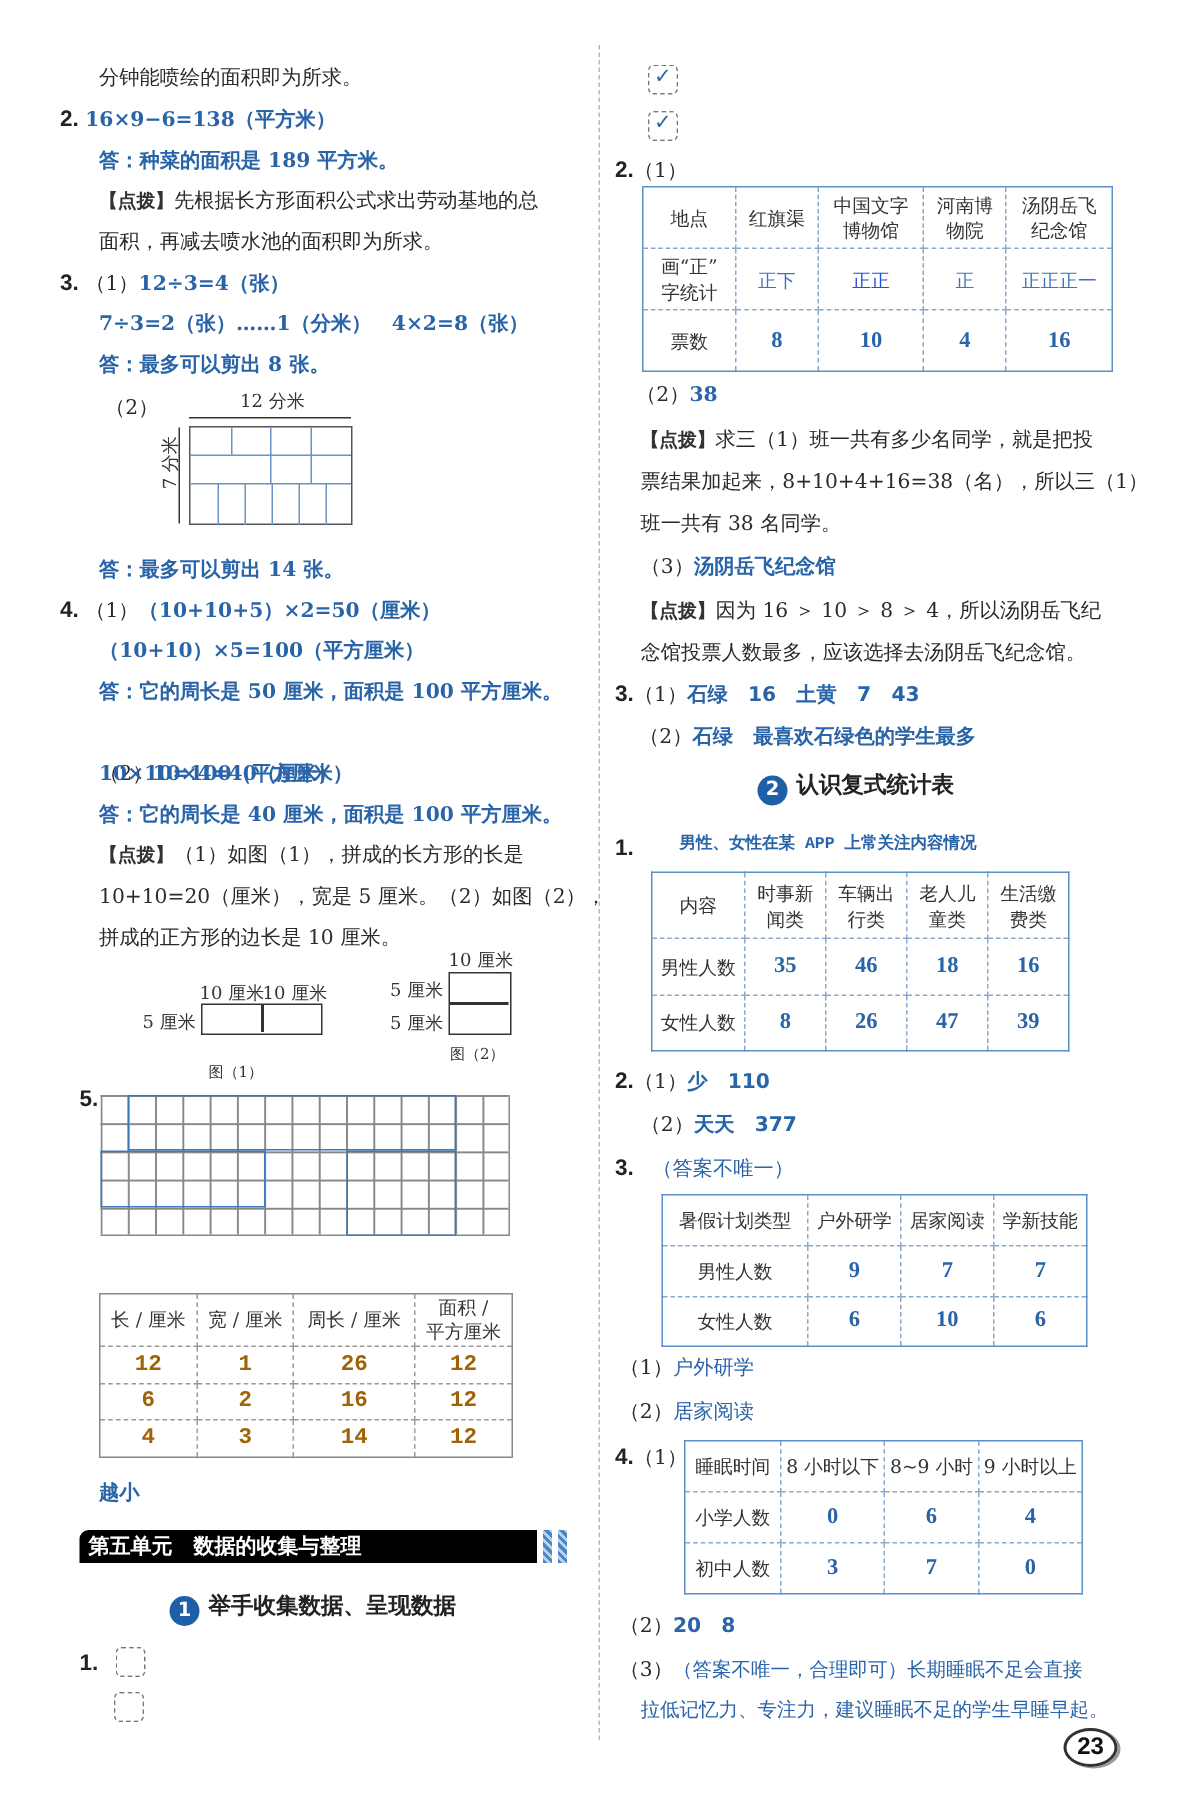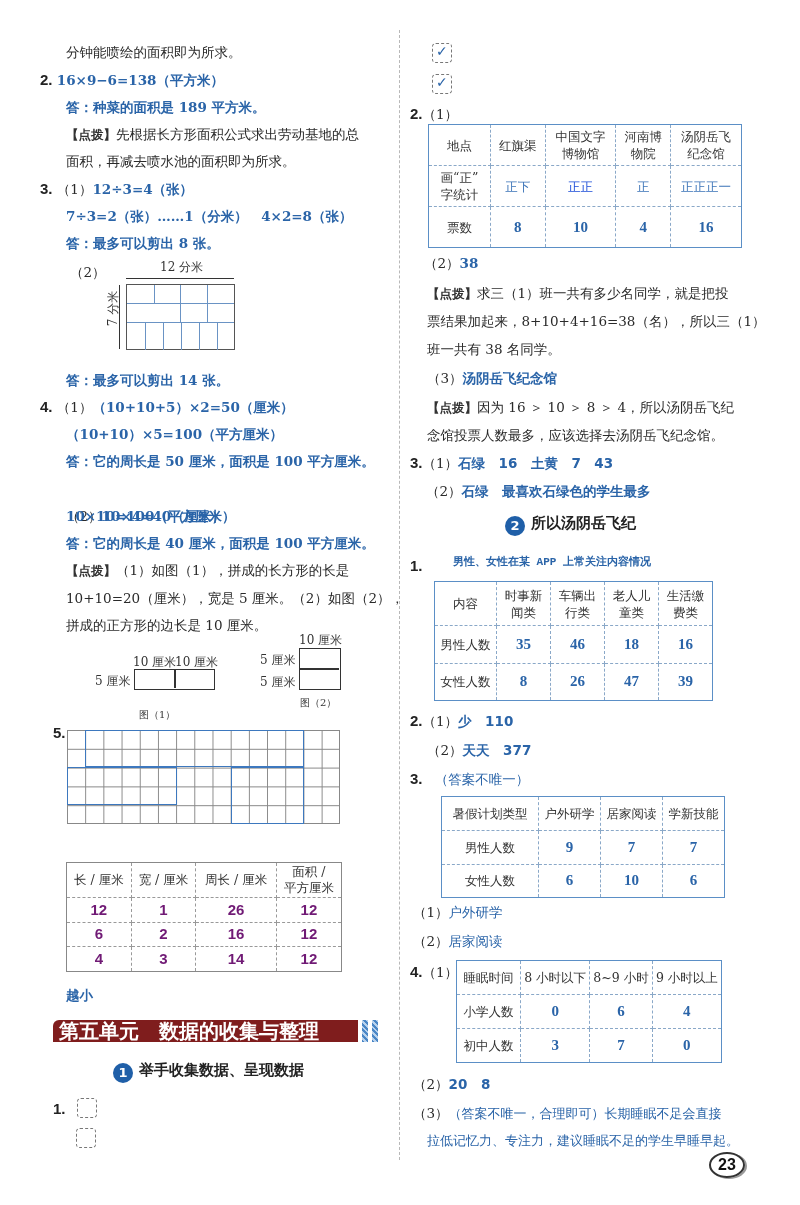--- a/index.html
+++ b/index.html
@@ -13,26 +13,26 @@
   .line { position: absolute; white-space: nowrap; line-height: 20px; }
   .tip-tag { font-family: "DejaVu Sans", sans-serif; font-weight: bold; font-size: 12.5px; color: #333; }
   .divider { position: absolute; left: 399px; top: 30px; width: 0; height: 1130px; border-left: 1px dashed #b8b8b8; }
 
   
   table.t { position: absolute; border-collapse: collapse; border: 1.5px solid #5b8fc6; }
   table.t td { border: 1px dashed #8aa8c8; text-align: center; vertical-align: middle; font-size: 12.5px; color: #333; line-height: 17px; padding: 0 2px; }
   table.t td.v { color: #2a64a8; font-weight: bold; font-size: 15px; font-family: "Liberation Serif", serif; }
   table.t2 { position: absolute; border-collapse: collapse; border: 1.5px solid #888; }
   table.t2 td { border: 1px dashed #999; text-align: center; vertical-align: middle; font-size: 12.5px; color: #333; line-height: 16px; }
-  table.t2 td.v { color: #701a75; font-weight: bold; font-size: 15px; font-family: Liberation Sans, sans-serif; }
+  table.t2 td.v { color: #a16207; font-weight: bold; font-size: 15px; font-family: Liberation Mono, monospace; }
 
   .checkbox { position: absolute; width: 20px; height: 20px; border: 1.5px dashed #777; border-radius: 4px; }
   .checkbox .ck { position: absolute; left: 3px; top: -1px; font-size: 14px; color: #2a64a8; font-family: "DejaVu Sans", sans-serif; }
 
-  .unit-bar { position: absolute; left: 53px; top: 1020px; width: 305px; height: 22px; background: #7f1d1d; border-radius: 6px 0 0 0; color: #fff; font-family: "DejaVu Sans", sans-serif; font-weight: bold; font-size: 20px; line-height: 22px; padding-left: 6px; }
+  .unit-bar { position: absolute; left: 53px; top: 1020px; width: 305px; height: 22px; background: #000000; border-radius: 6px 0 0 0; color: #fff; font-family: "DejaVu Sans", sans-serif; font-weight: bold; font-size: 14px; line-height: 22px; padding-left: 6px; }
   .unit-stripes { position: absolute; top: 1020px; height: 22px; width: 6px; background: repeating-linear-gradient(45deg, #4a86c6 0 2px, #b9d2ec 2px 4px); }
 
   .sec-title { position: absolute; font-family: "DejaVu Sans", sans-serif; font-weight: bold; font-size: 15px; color: #222; white-space: nowrap; }
   .circ-num { display: inline-block; width: 20px; height: 20px; border-radius: 50%; background: #1f5fa8; color: #fff; text-align: center; line-height: 20px; font-size: 13px; margin-right: 6px; vertical-align: -2px; }
 
   .page-num { position: absolute; left: 709px; top: 1152px; width: 36px; height: 26px; border: 2px solid #333; border-radius: 50%; text-align: center; line-height: 22px; font-family: "Liberation Sans", sans-serif; font-weight: bold; font-size: 16px; color: #111; box-shadow: 2px 1px 0 #999; }
 
   
   .gridpaper { position: absolute; left: 67px; top: 730px; width: 273px; height: 94px;
      background-image: linear-gradient(#888 1px, transparent 1px), linear-gradient(90deg, #888 1px, transparent 1px);
@@ -238,21 +238,21 @@
 <div class="line" style="left:427px;top:425px;">念馆投票人数最多，应该选择去汤阴岳飞纪念馆。</div>
 
 <div class="line" style="left:410px;top:453px;">
   <span class="qnum">3.</span><span>（1）</span><span class="blue b sans">石绿　16　土黄　7　43</span>
 </div>
 <div class="line" style="left:426px;top:481px;">
   <span>（2）</span><span class="blue b sans">石绿　最喜欢石绿色的学生最多</span>
 </div>
 
 <div class="sec-title" style="left:505px;top:514px;">
-  <span class="circ-num">2</span><span>所以汤阴岳飞纪</span>
+  <span class="circ-num">2</span><span>认识复式统计表</span>
 </div>
 
 <div class="abs qnum" style="left:410px;top:557px;">1.</div>
 <div class="abs blue b sans" style="left:453px;top:554px;font-size:11px;font-family:Liberation Mono, monospace;">男性、女性在某 APP 上常关注内容情况</div>
 
 <table class="t" style="left:434px;top:581px;width:279px;height:120px;">
   <tbody>
       <tr style="height:44px;">
     <td style="width:62px;">内容</td>
     <td>

